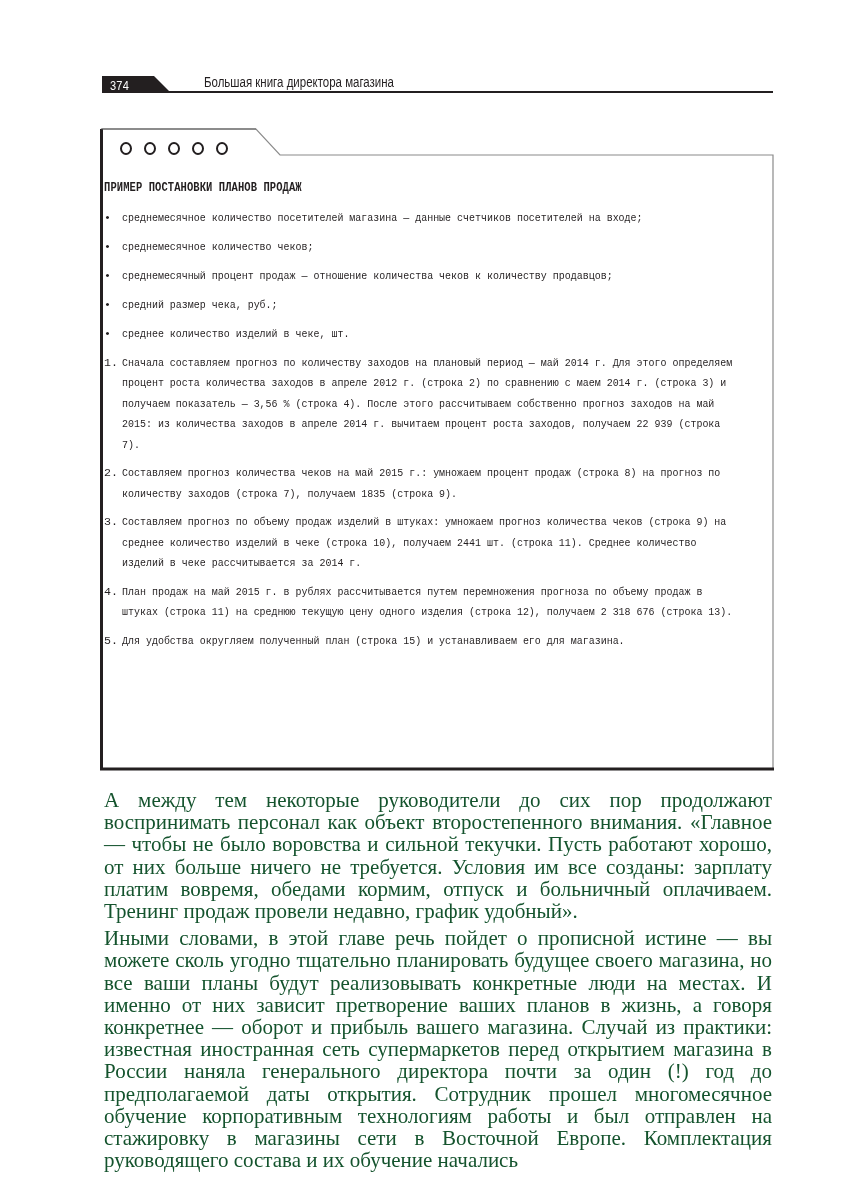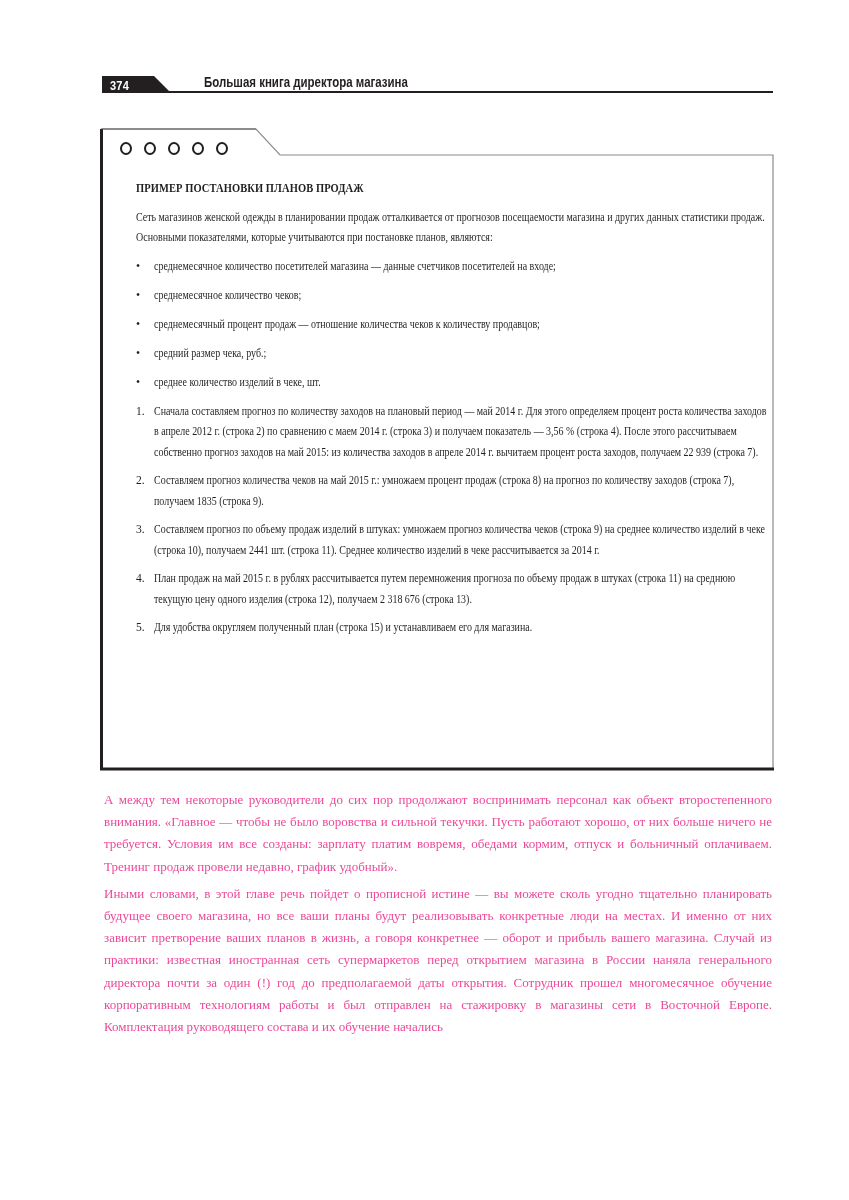--- a/index.html
+++ b/index.html
@@ -1,41 +1,41 @@
 <!DOCTYPE html>
 <html><head>
 <meta charset="utf-8">
 <style>
   html, body { margin: 0; padding: 0; background: #ffffff; }
   body { width: 849px; height: 1200px; position: relative; overflow: hidden; color: #231f20; }
 
-  .running-header { position: absolute; left: 102px; top: 72px; width: 671px; height: 22px; font-weight: bold; }
+  .running-header { position: absolute; left: 102px; top: 72px; width: 671px; height: 22px; }
   .running-header .rule { position: absolute; left: 0; right: 0; top: 19px; height: 2px; background: #231f20; }
   .page-tab { position: absolute; left: 0; top: 4px; width: 70px; height: 16px; }
   .page-tab svg { position: absolute; left: 0; top: 0; }
   .page-num { position: absolute; left: 8px; top: 2px; font-family: "Liberation Sans", sans-serif; font-size: 13px; color: #ffffff; letter-spacing: 0.2px; transform: scaleX(0.85); transform-origin: left; }
   .book-title { position: absolute; left: 102px; top: 2px; font-family: "Liberation Sans", sans-serif; font-size: 14px; color: #231f20; transform: scaleX(0.82); transform-origin: left; white-space: nowrap; }
 
   .example-box { position: absolute; left: 100px; top: 128px; width: 674px; height: 642px; }
   .box-frame { position: absolute; left: 0; top: 0; }
   .dots { position: absolute; left: 20px; top: 14px; display: flex; gap: 12px; }
   .dot { width: 8px; height: 9px; border: 2.4px solid #231f20; border-radius: 50%; box-sizing: content-box; }
 
-  .box-content { position: absolute; left: 36px; top: 50px; width: 636px; font-family: Liberation Serif, serif; font-size: 11.6px; line-height: 20.5px; color: #231f20; }
+  .box-content { position: absolute; left: 4px; top: 50px; width: 636px; font-family: Liberation Mono, monospace; font-size: 11.6px; line-height: 20.5px; color: #231f20; }
   .box-content .cond { display: block; transform: scaleX(0.86); transform-origin: left; width: 116%; }
   .box-title { font-weight: bold; font-size: 12.2px; margin-bottom: 9px; letter-spacing: 0.1px; }
   .box-para { margin: 0 0 8px 0; }
   .bullets { list-style: none; margin: 0; padding: 0; }
   .bullets li { position: relative; padding-left: 18px; margin-bottom: 8.5px; }
   .bullets li .bullet { position: absolute; left: 0; top: 0; }
   .steps { list-style: none; margin: 0; padding: 0; }
   .steps li { position: relative; padding-left: 18px; margin-bottom: 8px; }
   .steps li .num { position: absolute; left: 0; top: 0; }
 
-  .body-text { position: absolute; left: 104px; top: 789px; width: 668px; font-family: "Liberation Serif", serif; font-size: 13px; line-height: 22.2px; color: #ec4899; text-align: justify; }
+  .body-text { position: absolute; left: 104px; top: 789px; width: 668px; font-family: "Liberation Serif", serif; font-size: 21px; line-height: 22.2px; color: #14532d; text-align: justify; }
   .body-text p { margin: 0 0 5px 0; }
 </style>
 </head>
 <body>
 
 <div class="running-header">
   <div class="page-tab">
     <svg width="70" height="16" viewBox="0 0 70 16">
       <polygon points="0,0 52,0 68,16 0,16" fill="#231f20"></polygon>
     </svg>
@@ -57,23 +57,20 @@
     <span class="dot"></span>
     <span class="dot"></span>
     <span class="dot"></span>
     <span class="dot"></span>
   </div>
 
   <div class="box-content">
     <div class="box-title">
       <span class="cond">ПРИМЕР ПОСТАНОВКИ ПЛАНОВ ПРОДАЖ</span>
     </div>
-    <p class="box-para">
-      <span class="cond">Сеть магазинов женской одежды в планировании продаж отталкивается от прогнозов посещаемости магазина и других данных статистики продаж. Основными показателями, которые учитываются при постановке планов, являются:</span>
-    </p>
     <ul class="bullets">
       <li>
           <span class="bullet">•</span>
           <span class="cond">среднемесячное количество посетителей магазина — данные счетчиков посетителей на входе;</span>
         </li>
       <li>
           <span class="bullet">•</span>
           <span class="cond">среднемесячное количество чеков;</span>
         </li>
       <li>

